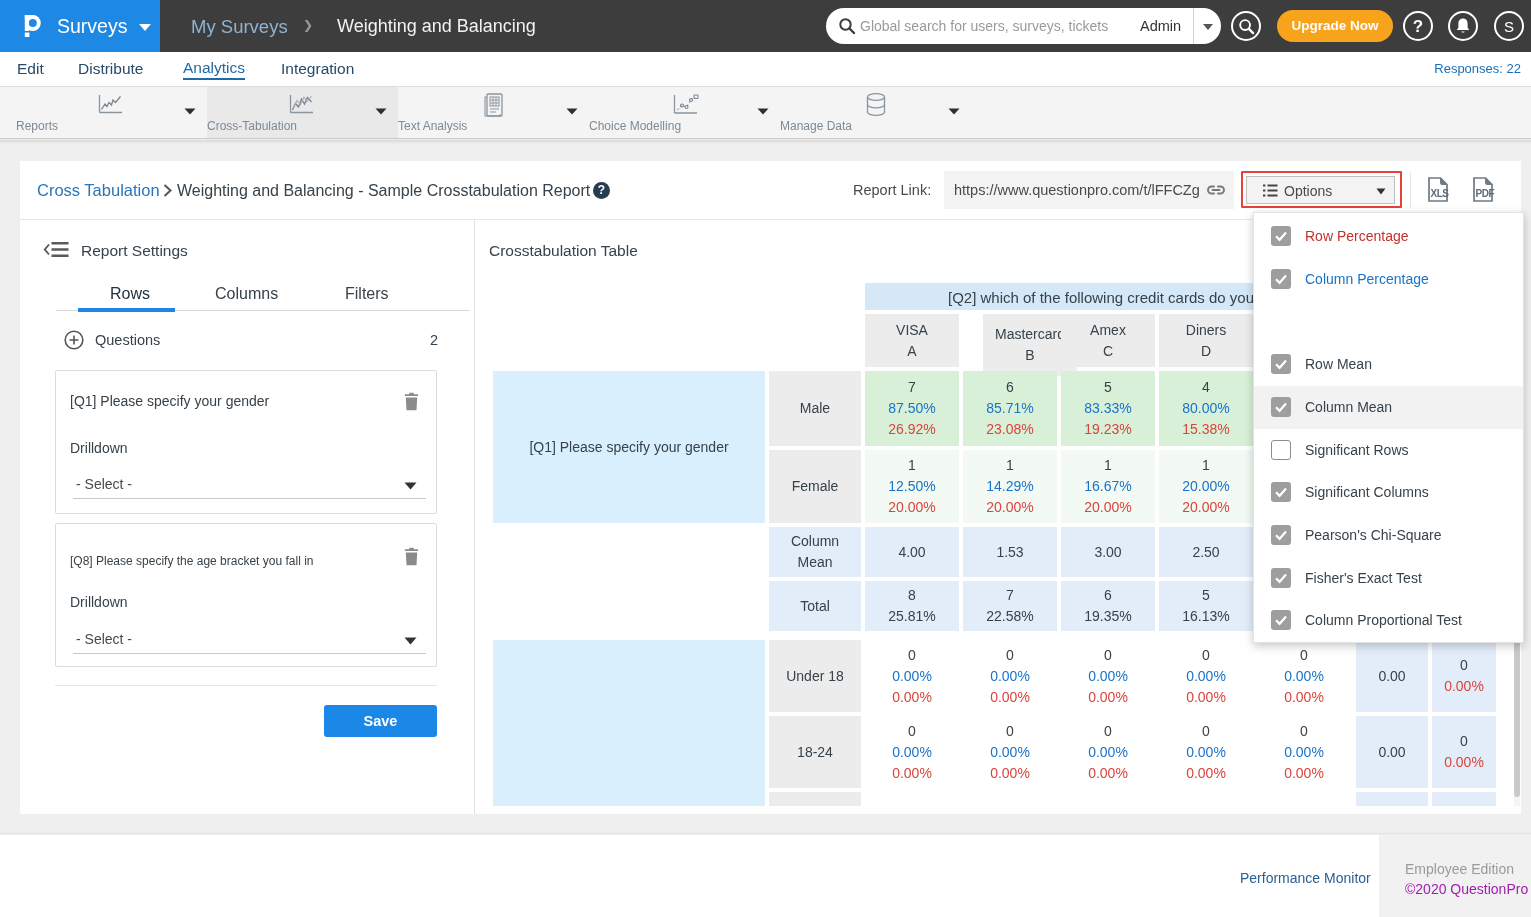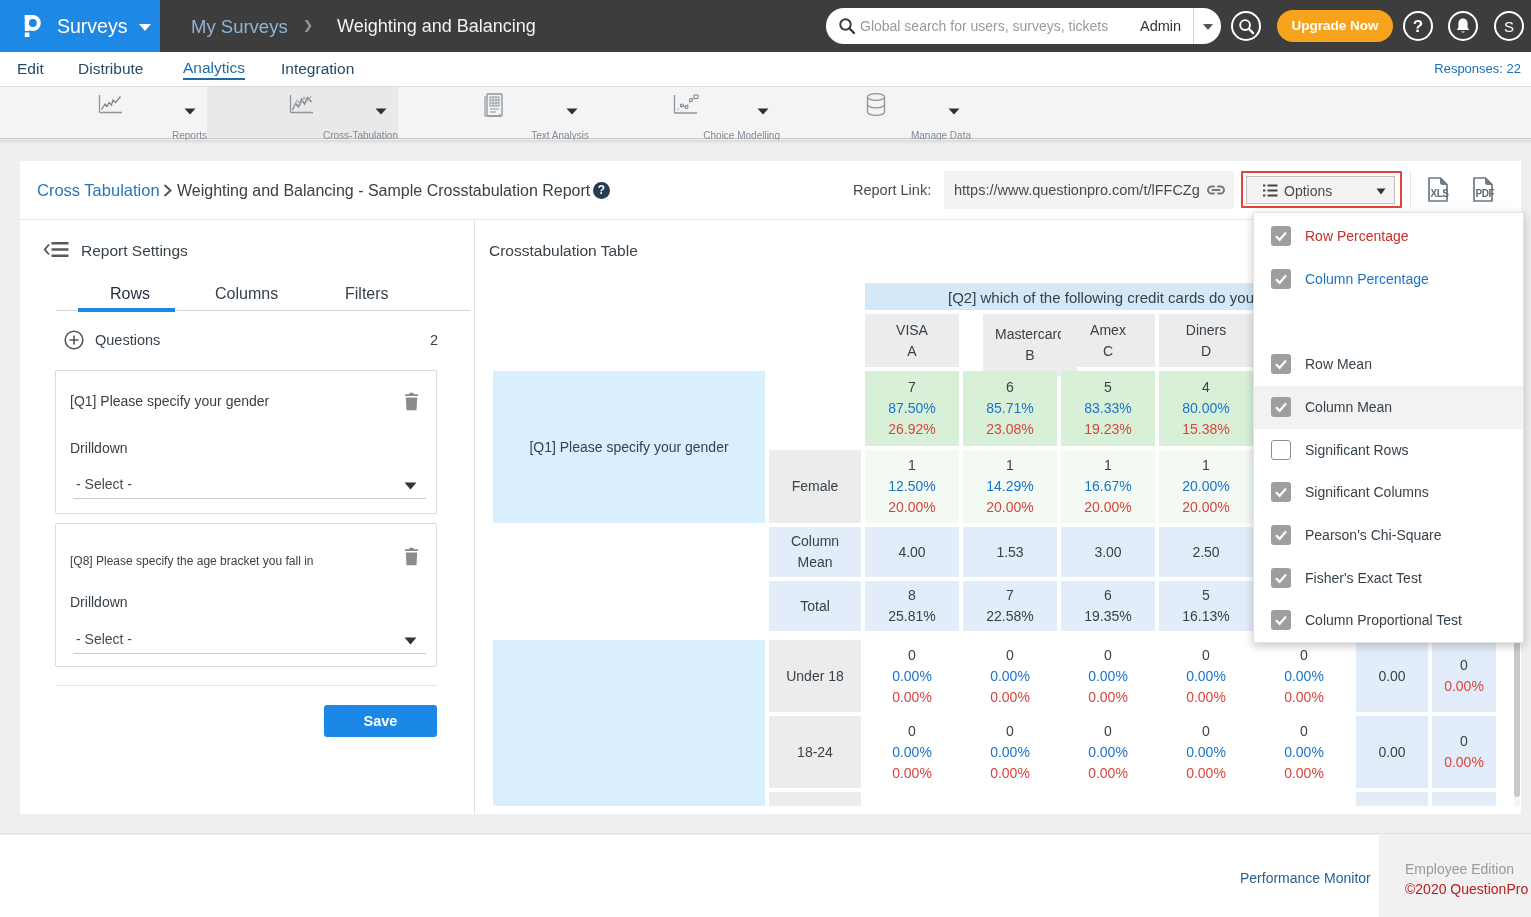--- a/index.html
+++ b/index.html
@@ -8,21 +8,21 @@
   .abs { position:absolute; }
   
   #topbar { position:absolute; left:0; top:0; width:1531px; height:52px; background:#3d3d3d; }
   #logobox { position:absolute; left:0; top:0; width:160px; height:52px; background:#1e88e5; }
   
   #nav { position:absolute; left:0; top:52px; width:1531px; height:35px; background:#fff; border-bottom:1px solid #dcdcdc; }
   .navitem { position:absolute; top:0; height:34px; line-height:34px; font-size:15.5px; color:#264a69; }
   
   #toolbar { position:absolute; left:0; top:87px; width:1531px; height:52px; background:#f4f4f4; border-bottom:1px solid #c9c9c9; }
   .tool { position:absolute; top:0; width:191px; height:51px; }
-  .tool .lbl { position:absolute; top:43px; width:100%; text-align:right; font-size:10px; color:#7d8a96; }
+  .tool .lbl { position:absolute; top:32px; width:100%; text-align:left; font-size:12px; color:#7d8a96; }
   .tcaret { position:absolute; top:21px; font-size:11px; color:#3b3b3b; }
   
   #card { position:absolute; left:20px; top:161px; width:1501px; height:653px; background:#fff; }
   
   .cell { position:absolute; display:flex; flex-direction:column; align-items:center; justify-content:center; text-align:center; font-size:14px; color:#37424a; line-height:21px; }
   .gry { background:#ececec; }
   .blu { background:#e3edf9; }
   .grn { background:#d8f0d8; }
   .lgrn { background:#f3faf3; }
   .bigb { background:#d9effd; }
@@ -257,20 +257,21 @@
   <span class="abs" style="left:474px;top:68.5px;font-size:15px;color:#37424a;white-space:nowrap;z-index:2;">[Q2] which of the following credit cards do you own?</span>
   <div class="cell gry" style="left:391px;top:94px;width:94px;height:53px;">VISA<br>A</div>
   <div class="cell gry" style="left:509px;top:94px;width:94px;height:62px;">Mastercard<br>B</div>
   <div class="cell gry" style="left:587px;top:94px;width:94px;height:53px;">Amex<br>C</div>
   <div class="cell gry" style="left:685px;top:94px;width:94px;height:53px;">Diners<br>D</div>
   <div class="cell gry" style="left:783px;top:94px;width:94px;height:53px;">Discover<br>E</div>
   <div class="cell gry" style="left:882px;top:94px;width:72px;height:53px;">Row<br>Mean</div>
   <div class="cell gry" style="left:958px;top:94px;width:64px;height:53px;">Total</div>
 
   <div class="cell bigb" style="left:19px;top:151px;width:272px;height:152px;">[Q1] Please specify your gender</div>
+  <div class="cell gry" style="left:295px;top:151px;width:92px;height:75px;">Male</div>
   <div class="cell grn" style="left:391px;top:151px;width:94px;height:75px;">
       <span>7</span>
       <span class="pb">87.50%</span>
       <span class="pr">26.92%</span>
     </div>
   <div class="cell grn" style="left:489px;top:151px;width:94px;height:75px;">
       <span>6</span>
       <span class="pb">85.71%</span>
       <span class="pr">23.08%</span>
     </div>
@@ -487,13 +488,13 @@
         </svg></span>
       <span class="ddlbl">Column Proportional Test</span>
     </div>
 </div>
 
 <div class="abs" style="left:0;top:814px;width:1531px;height:20px;background:#efefef;border-bottom:1px solid #e2e2e2;"></div>
 <div class="abs" style="left:0;top:835px;width:1531px;height:82px;background:#fff;"></div>
 <div class="abs" style="left:1379px;top:835px;width:152px;height:82px;background:#f1f1f1;"></div>
 <span class="abs" style="left:1240px;top:870px;font-size:14px;color:#285f93;">Performance Monitor</span>
 <span class="abs" style="left:1405px;top:861px;font-size:14px;color:#9a9a9a;white-space:nowrap;">Employee Edition</span>
-<span class="abs" style="left:1405px;top:881px;font-size:14px;color:#b91c1c;white-space:nowrap;">©2020 QuestionPro</span>
+<span class="abs" style="left:1405px;top:881px;font-size:14px;color:#a21caf;white-space:nowrap;">©2020 QuestionPro</span>
 
 </body></html>

